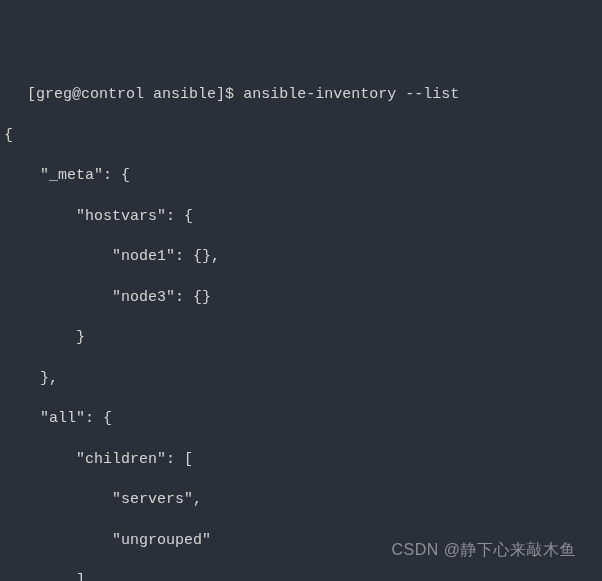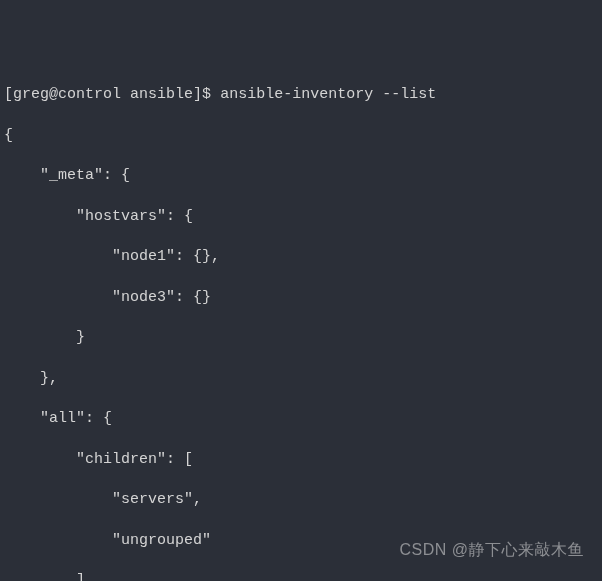--- a/index.html
+++ b/index.html
@@ -15,28 +15,29 @@
       line-height: 1.35;
       padding: 4px 0 4px 4px;
       width: 602px;
       height: 581px;
       overflow: hidden;
       position: relative;
       white-space: pre;
     }
     .prompt-line {
       color: #d4d4d4;
+      margin-left: 23px;
     }
     .command {
       color: #d4d4d4;
     }
     .watermark {
       position: absolute;
       bottom: 20px;
-      right: 18px;
+      right: 26px;
       color: rgba(220,220,220,0.55);
       font-family: Arial, "Microsoft YaHei", sans-serif;
       font-size: 16px;
       letter-spacing: 0.5px;
     }
   </style>
 </head>
 <body>
 
 

